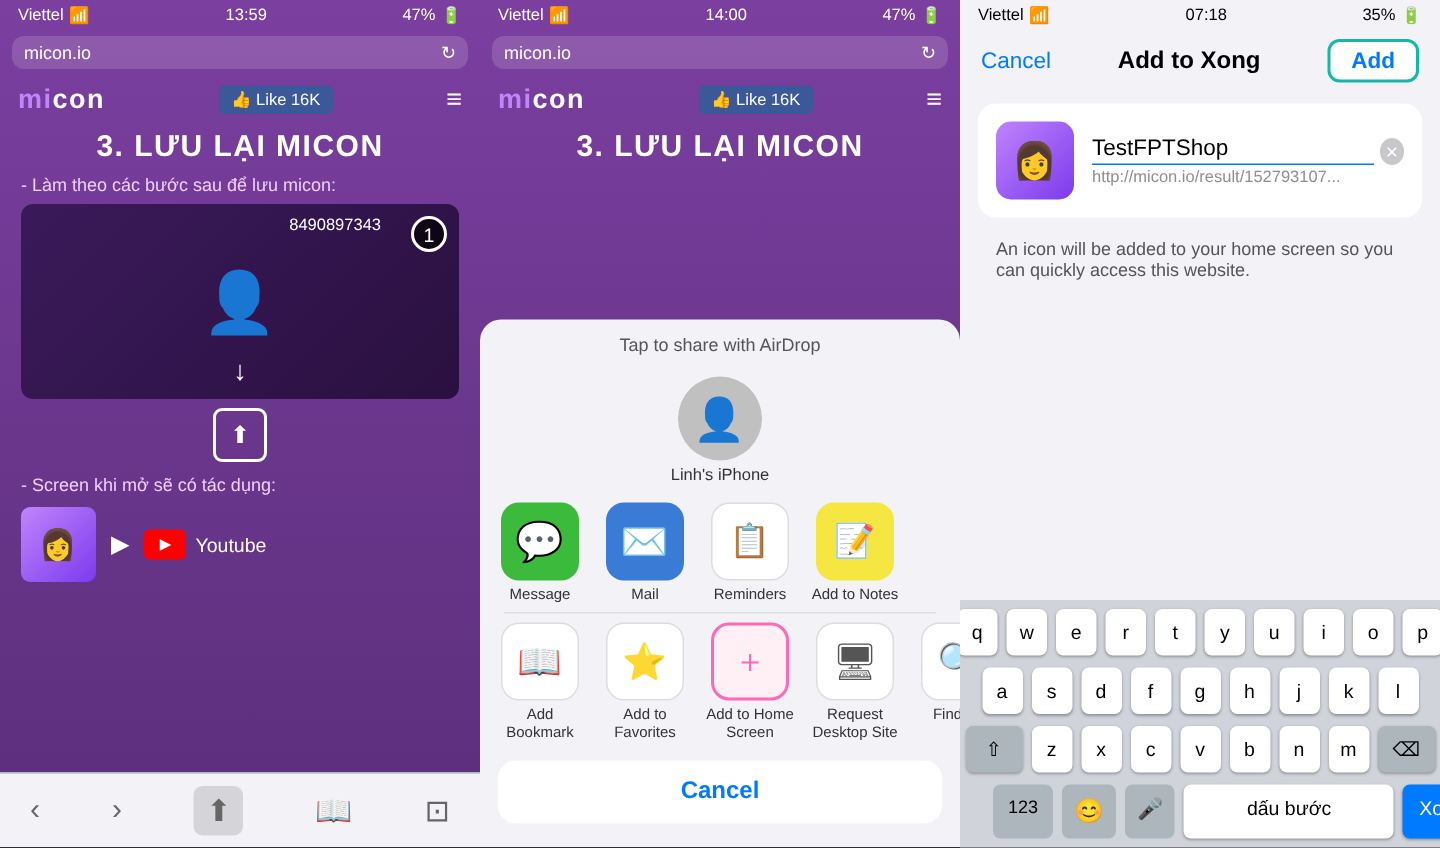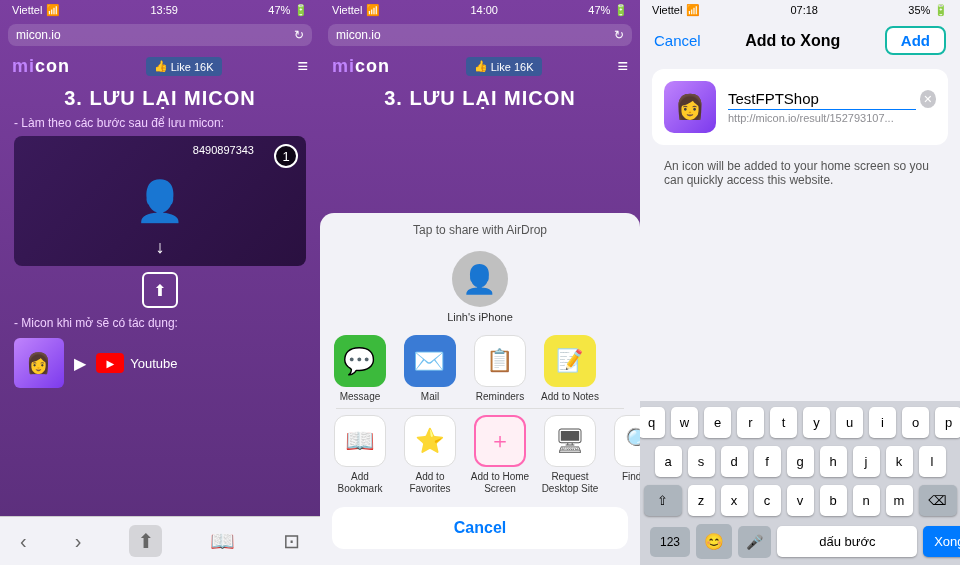--- a/index.html
+++ b/index.html
@@ -396,21 +396,21 @@
       font-size: 11px;
       cursor: pointer;
     }
     .app-url {
       font-size: 11px;
       color: #8e8e93;
       margin-top: 2px;
     }
     .app-name-row {
       display: flex;
-      align-items: flex-start;
+      align-items: flex-end;
       gap: 4px;
     }
     .icon-desc {
       font-size: 12px;
       color: #555;
       padding: 6px 24px;
       margin-bottom: 6px;
     }
     .keyboard {
       margin-top: auto;
@@ -433,22 +433,21 @@
       box-shadow: 0 1px 2px rgba(0,0,0,0.3);
       cursor: pointer;
     }
     .key.wide { min-width: 38px; }
     .key.dark { background: #adb5bd; color: #000; }
     .key.space { min-width: 140px; background: #fff; }
     .key.blue { background: #007aff; color: #fff; min-width: 52px; }
     .bottom-bar-keyboard {
       display: flex;
       justify-content: space-between;
-      align-items: center;
-      padding: 6px 10px;
+      padding: 6px 22px;
       background: #d1d3da;
       gap: 6px;
     }
     .num-key { background: #adb5bd; border-radius: 5px; padding: 8px 10px; font-size: 12px; color: #000; }
     .emoji-key { background: #adb5bd; border-radius: 5px; padding: 8px 8px; font-size: 16px; }
     .mic-key { background: #adb5bd; border-radius: 5px; padding: 8px 8px; font-size: 14px; }
   </style>
 </head>
 <body>
 
@@ -484,21 +483,21 @@
     <div style="color:#9ca3af;font-size:40px;">👤</div>
     <div class="circle-num">1</div>
     <div class="phone-num">8490897343</div>
     <div class="arrow-down">↓</div>
   </div>
   <div class="share-icon-area">
     <div class="share-box">
       <span>⬆</span>
     </div>
   </div>
-  <div class="micon-desc">- Micon khi mở sẽ có tác dụng:</div>
+  <div class="micon-desc">- Screen khi mở sẽ có tác dụng:</div>
   <div class="panel1-bottom">
     <div class="avatar-small">👩</div>
     <div class="arrow-right">▶</div>
     <div class="youtube-btn">
       <div class="yt-icon">▶</div>
       <span>Youtube</span>
     </div>
   </div>
   <div style="flex:1"></div>
   <div class="toolbar">

